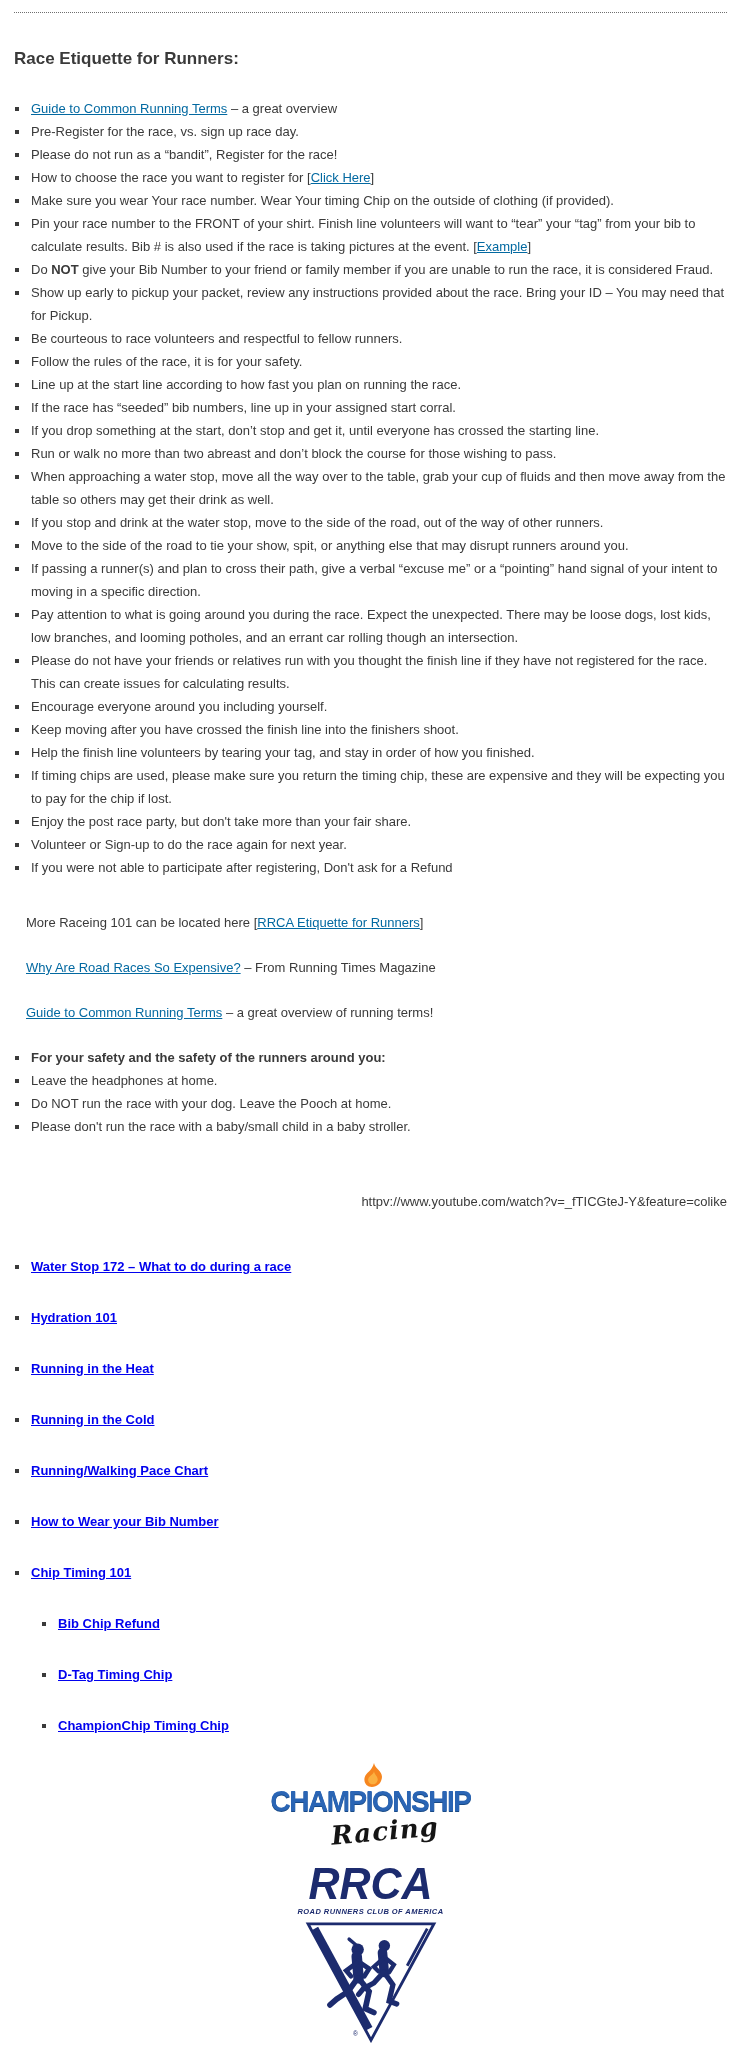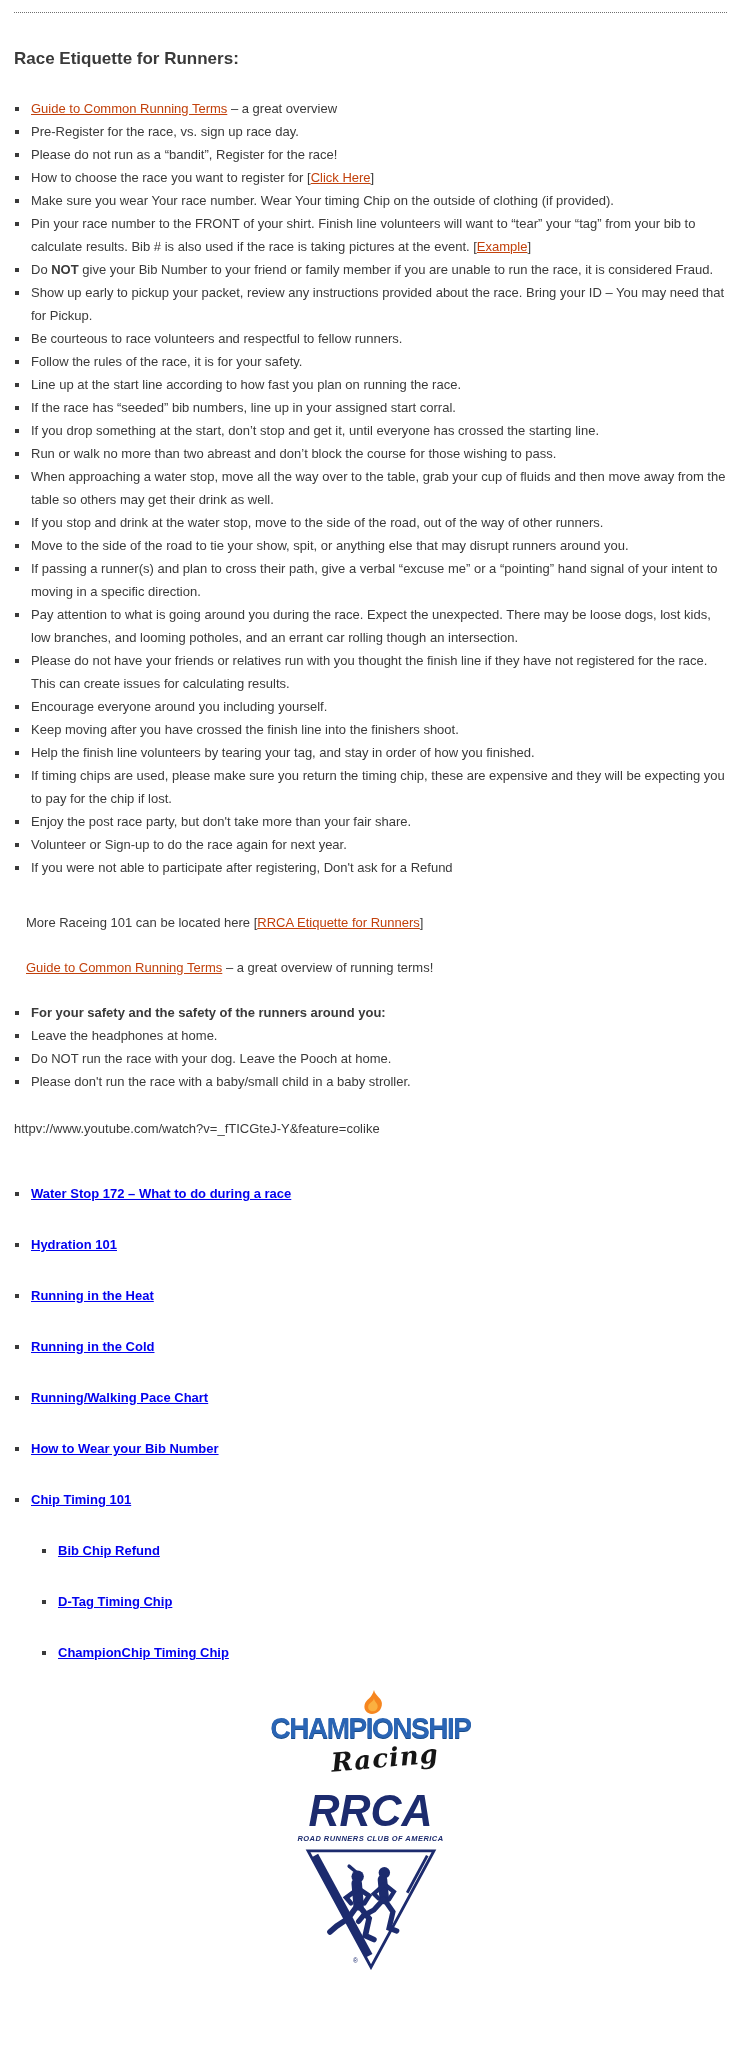--- a/index.html
+++ b/index.html
@@ -29,31 +29,31 @@
     margin: 31px 0 0;
   }
 
   ul.bullet-list {
     list-style: square;
     margin: 23px 0 32px;
     padding-left: 16px;
   }
   ul.bullet-list li { padding-left: 1px; }
 
-  a.inline-link { color: #c2410c; text-decoration: underline; cursor: pointer; }
+  a.inline-link { color: #0369a1; text-decoration: underline; cursor: pointer; }
 
   .info-paragraphs p { margin: 22px 12px; }
 
   ul.safety-list {
     list-style: square;
     margin: 22px 0 22px;
     padding-left: 16px;
   }
 
-  p.video-url { text-align: left; margin: 24px 0 0; color: #3a3a3a; }
+  p.video-url { text-align: right; margin: 52px 0 0; color: #3a3a3a; }
 
   ul.resources {
     list-style: square;
     margin: 42px 0 0;
     padding-left: 16px;
   }
   ul.resources li { margin-bottom: 28px; padding-left: 1px; }
   a.resource-link {
     color: #0202ee;
     font-weight: bold;
@@ -162,20 +162,21 @@
       <li>Keep moving after you have crossed the finish line into the finishers shoot.</li>
       <li>Help the finish line volunteers by tearing your tag, and stay in order of how you finished.</li>
       <li>If timing chips are used, please make sure you return the timing chip, these are expensive and they will be expecting you to pay for the chip if lost.</li>
       <li>Enjoy the post race party, but don't take more than your fair share.</li>
       <li>Volunteer or Sign-up to do the race again for next year.</li>
       <li>If you were not able to participate after registering, Don't ask for a Refund</li>
     </ul>
 
   <div class="info-paragraphs">
       <p>More Raceing 101 can be located here [<a href="#" class="inline-link">RRCA Etiquette for Runners</a>]</p>
+      <p><a href="#" class="inline-link">Why Are Road Races So Expensive?</a> – From Running Times Magazine</p>
       <p><a href="#" class="inline-link">Guide to Common Running Terms</a> – a great overview of running terms!</p>
     </div>
 
   <ul class="bullet-list safety-list">
       <li><strong>For your safety and the safety of the runners around you:</strong></li>
       <li>Leave the headphones at home.</li>
       <li>Do NOT run the race with your dog. Leave the Pooch at home.</li>
       <li>Please don't run the race with a baby/small child in a baby stroller.</li>
     </ul>
 

